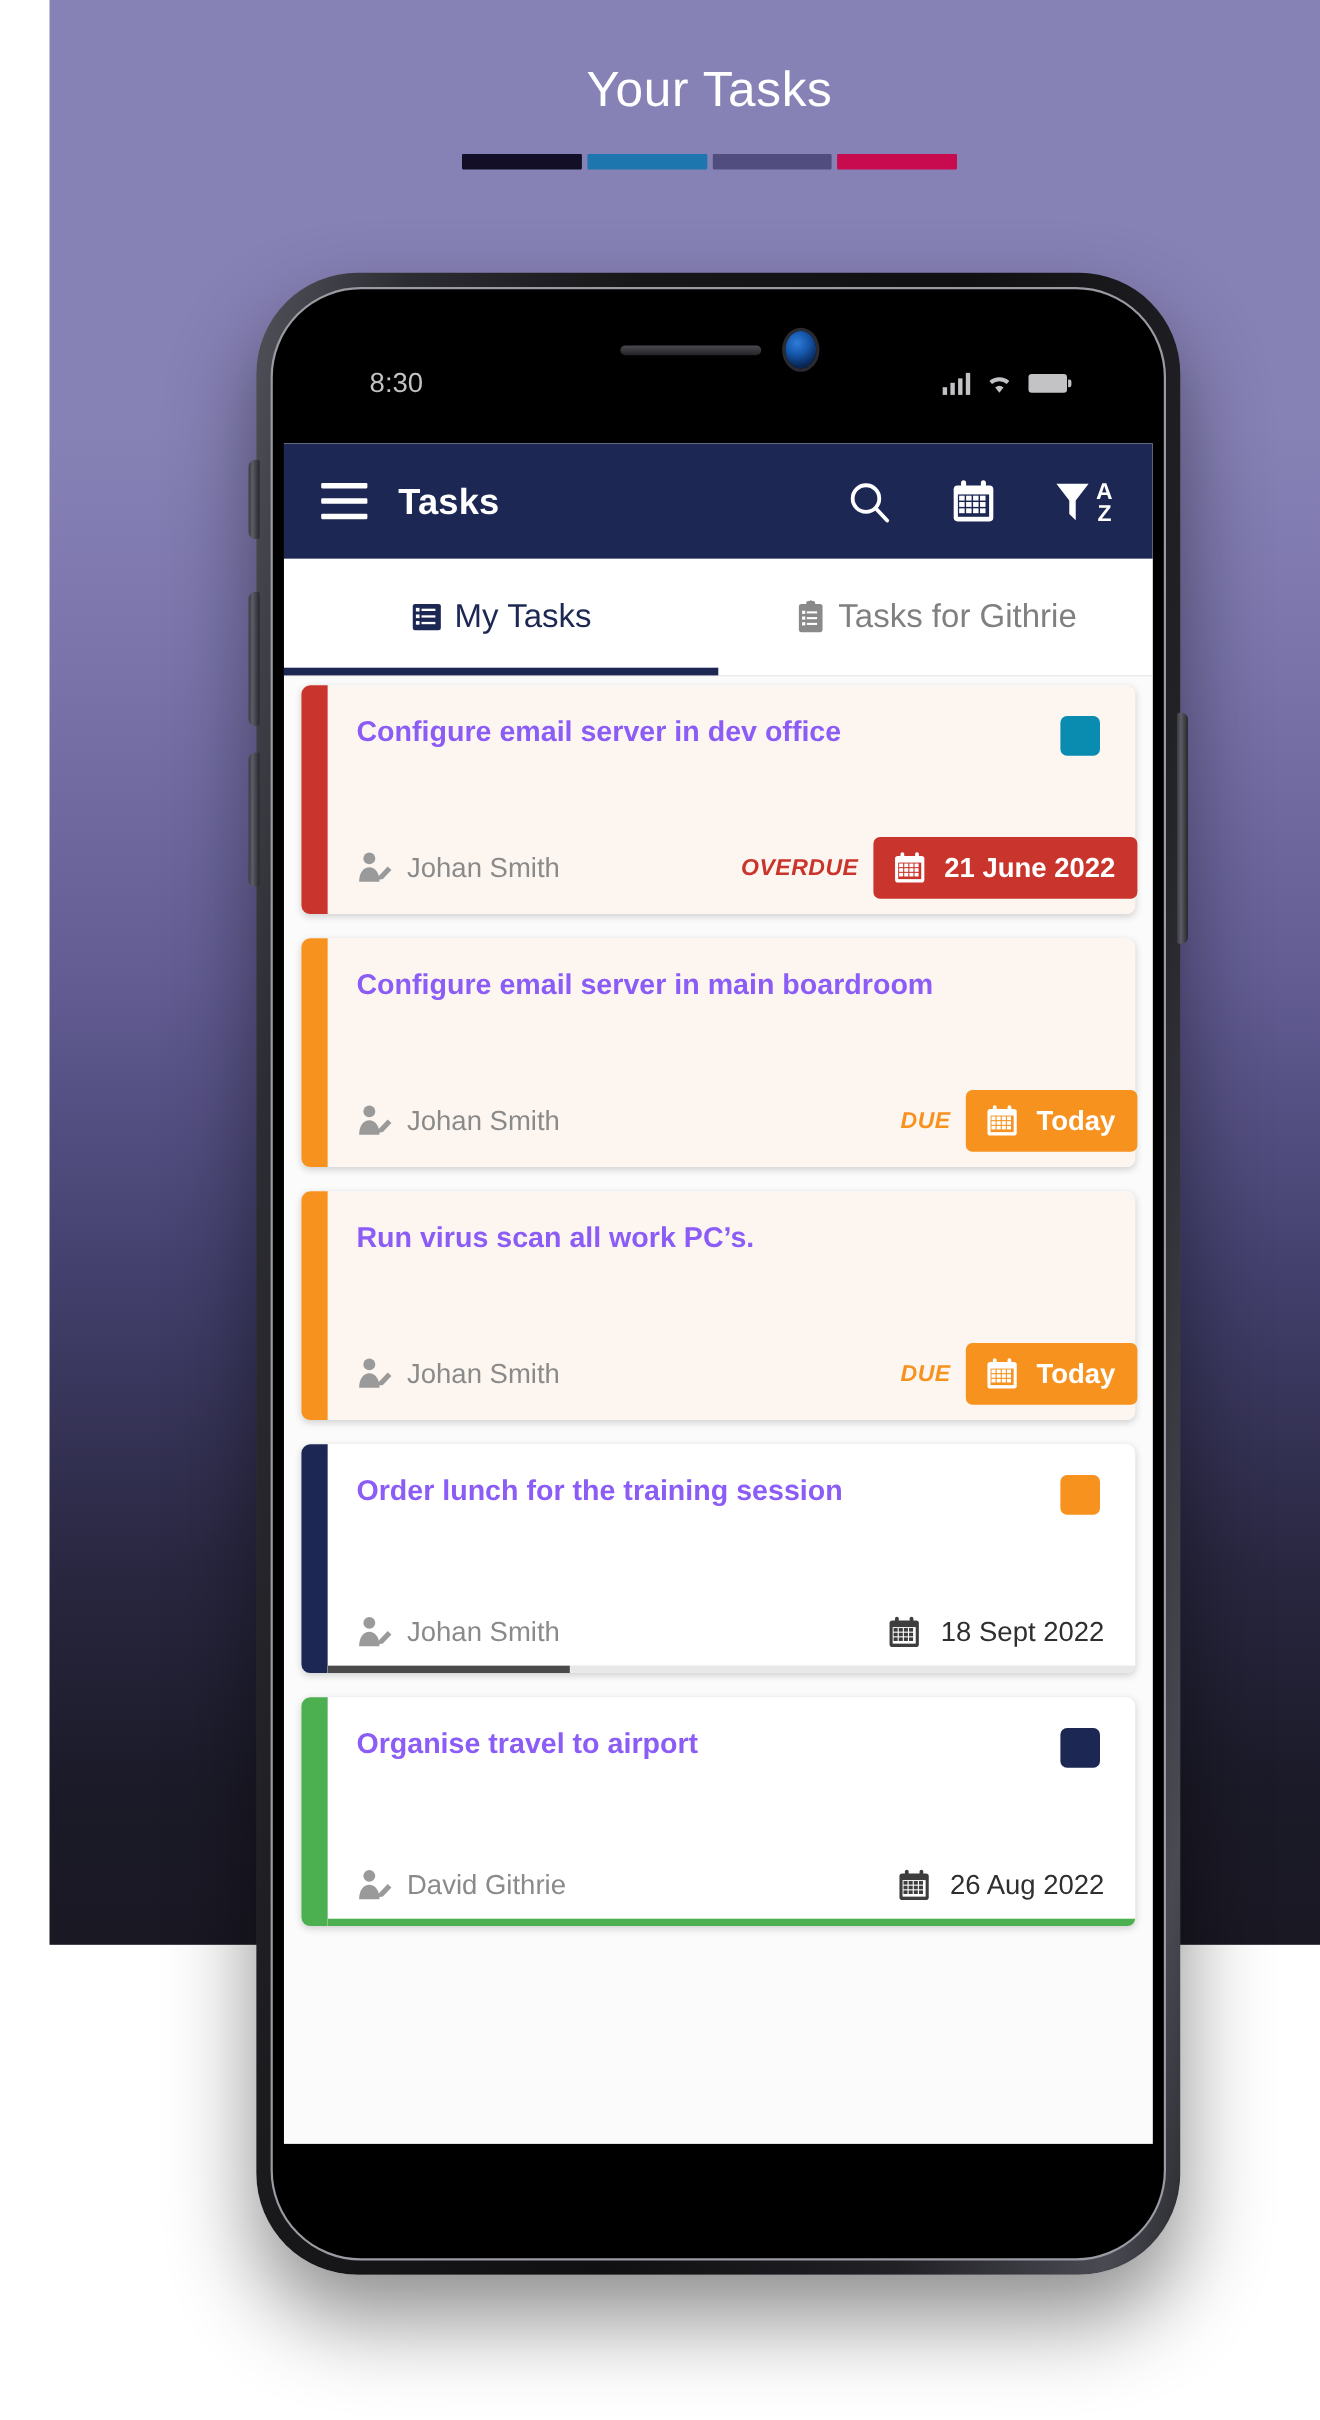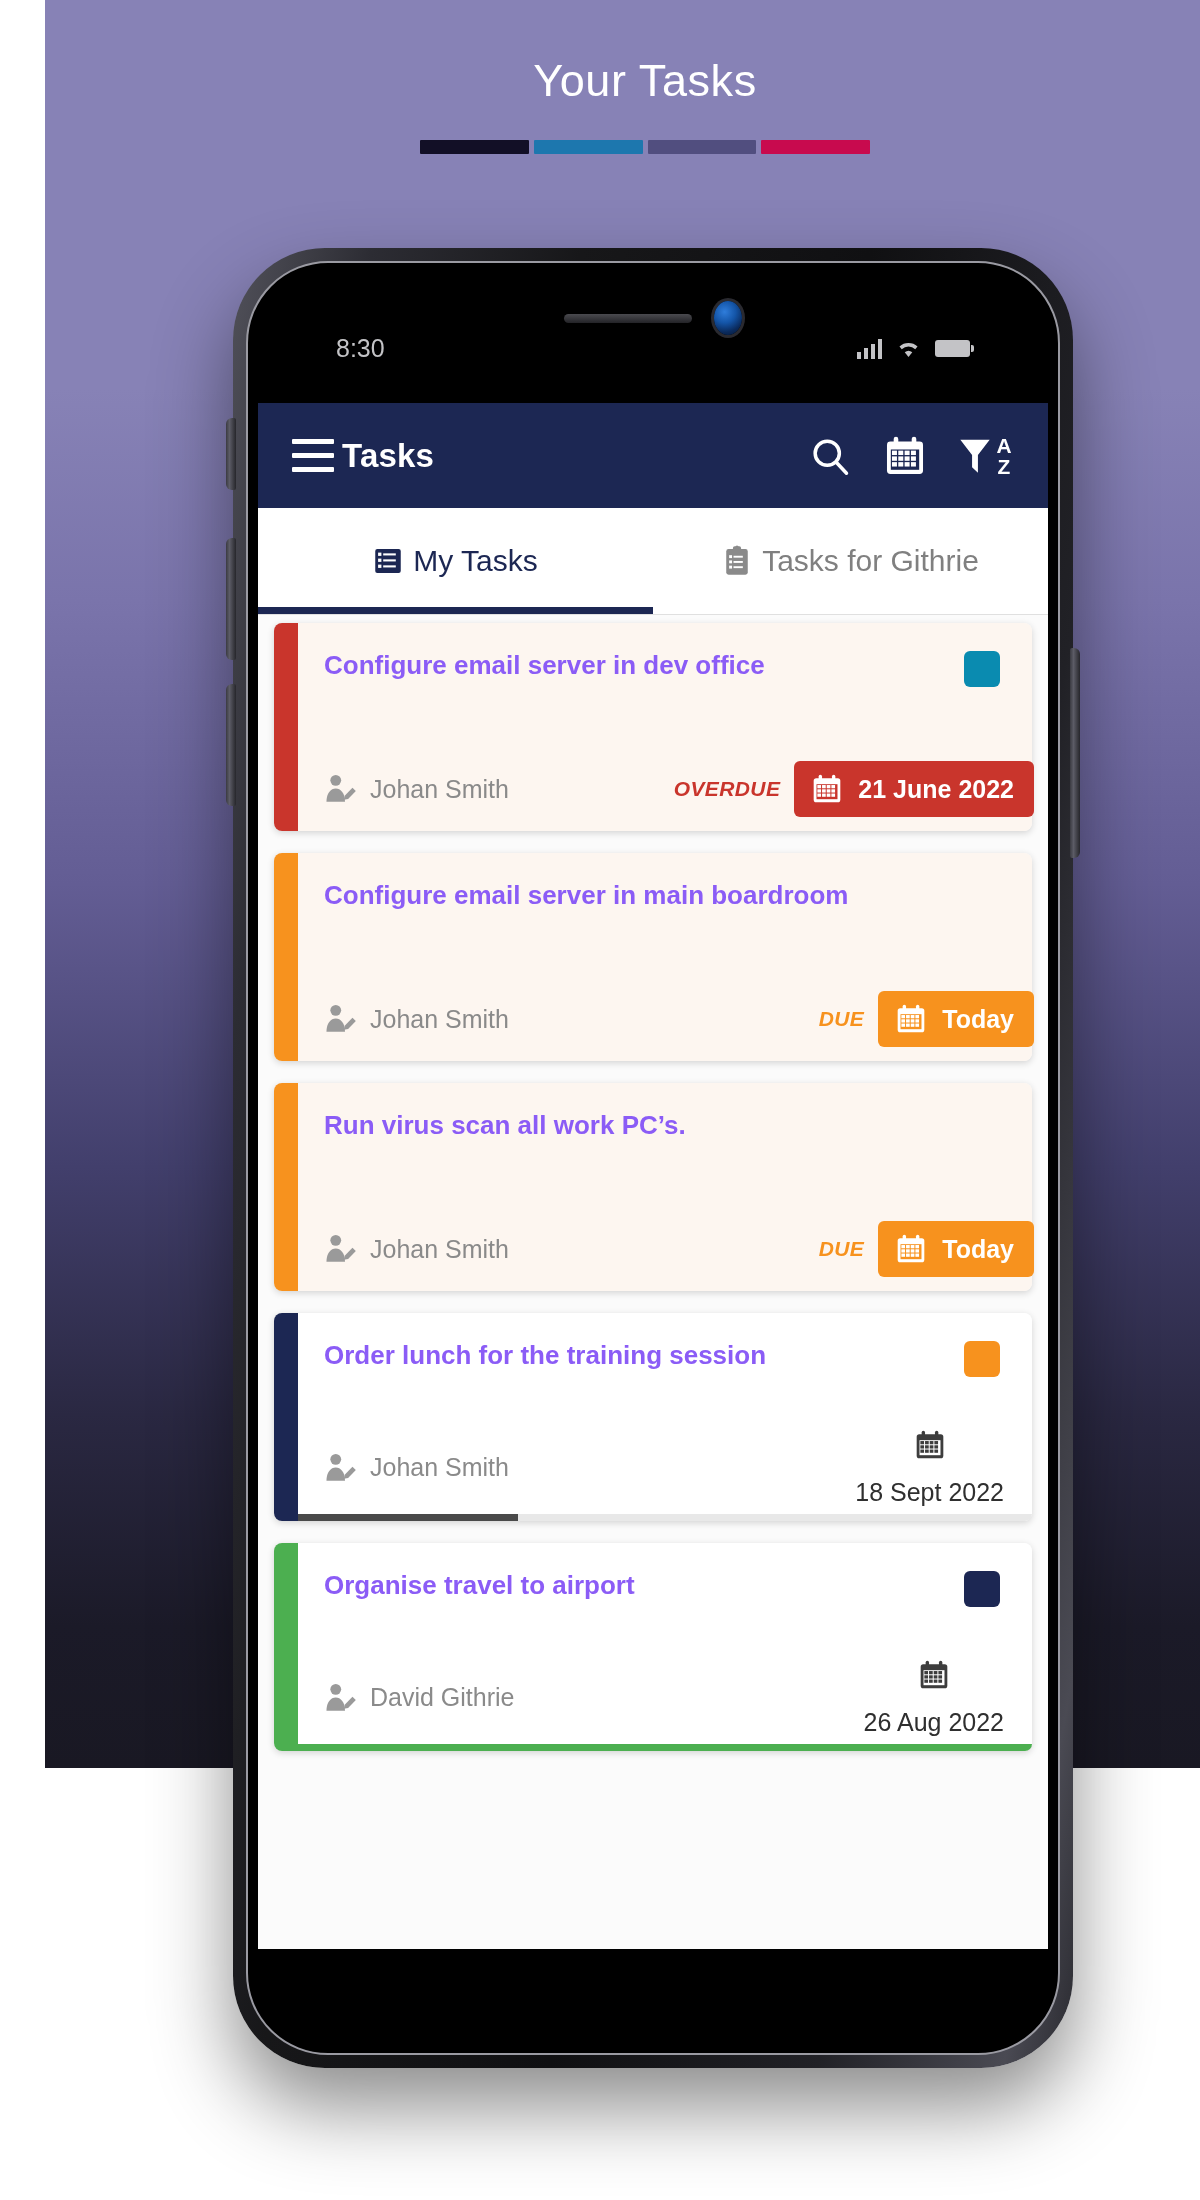--- a/index.html
+++ b/index.html
@@ -153,21 +153,21 @@
     overflow: hidden;
   }
 
   
   #app-bar {
     height: 105px;
     background: #1c2753;
     display: flex;
     align-items: center;
     padding: 0 32px 0 34px;
-    gap: 8px;
+    gap: 28px;
   }
   #hamburger { width: 42px; display: flex; flex-direction: column; gap: 9px; cursor: pointer; }
   #hamburger span { display:block; height:5px; background:#fff; border-radius:1px; }
   #app-title { color:#fff; font-size: 33px; font-weight: 700; letter-spacing:.2px; }
   #app-bar-spacer { flex: 1; }
   .bar-icon { display:flex; align-items:center; justify-content:center; cursor:pointer; }
 
   
   #tabs {
     height: 107px;
@@ -261,21 +261,20 @@
     font-weight: 700;
     margin-right: -30px;
   }
   .date-plain {
     display: flex;
     align-items: center;
     gap: 16px;
     font-size: 25px;
     color: #2f2f2f;
     font-weight: 400;
-    flex-direction: column;
   }
   .progress-track {
     position: absolute;
     left: 0; right: 0; bottom: 0;
     height: 7px;
     background: #e8e8e8;
     border-radius: 0 0 8px 0;
     overflow: hidden;
   }
   .progress-fill { height: 100%; }

